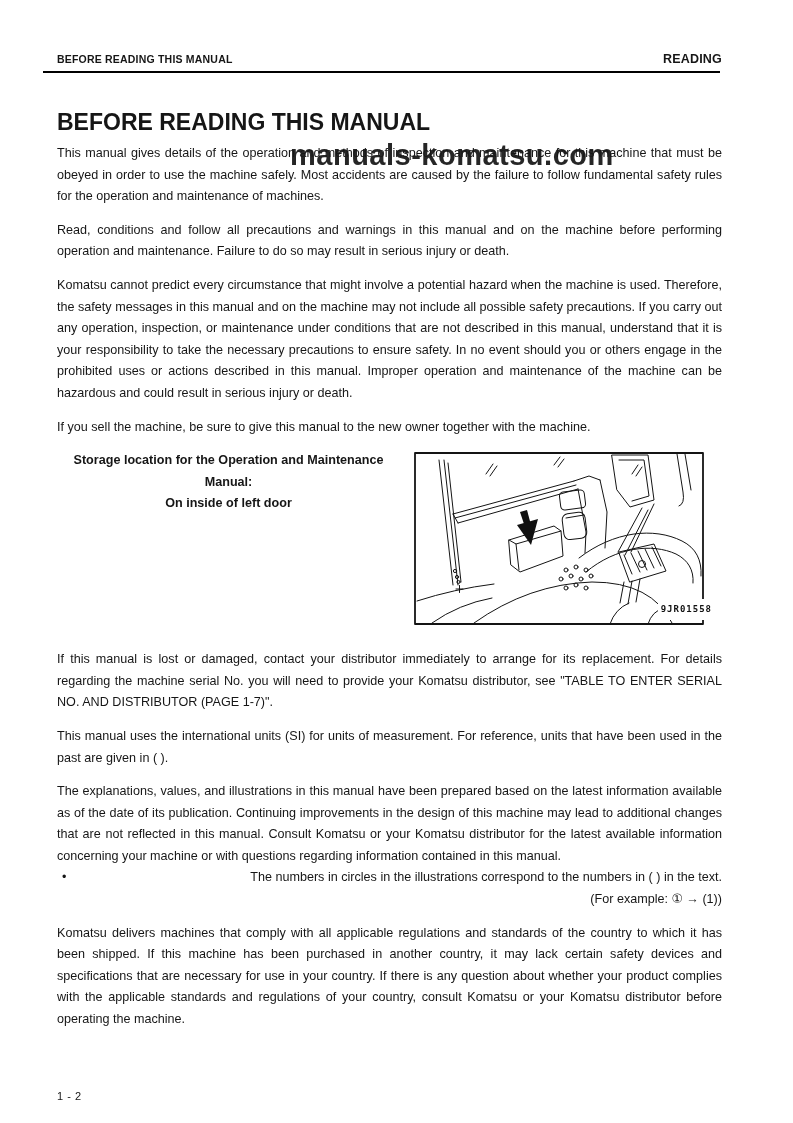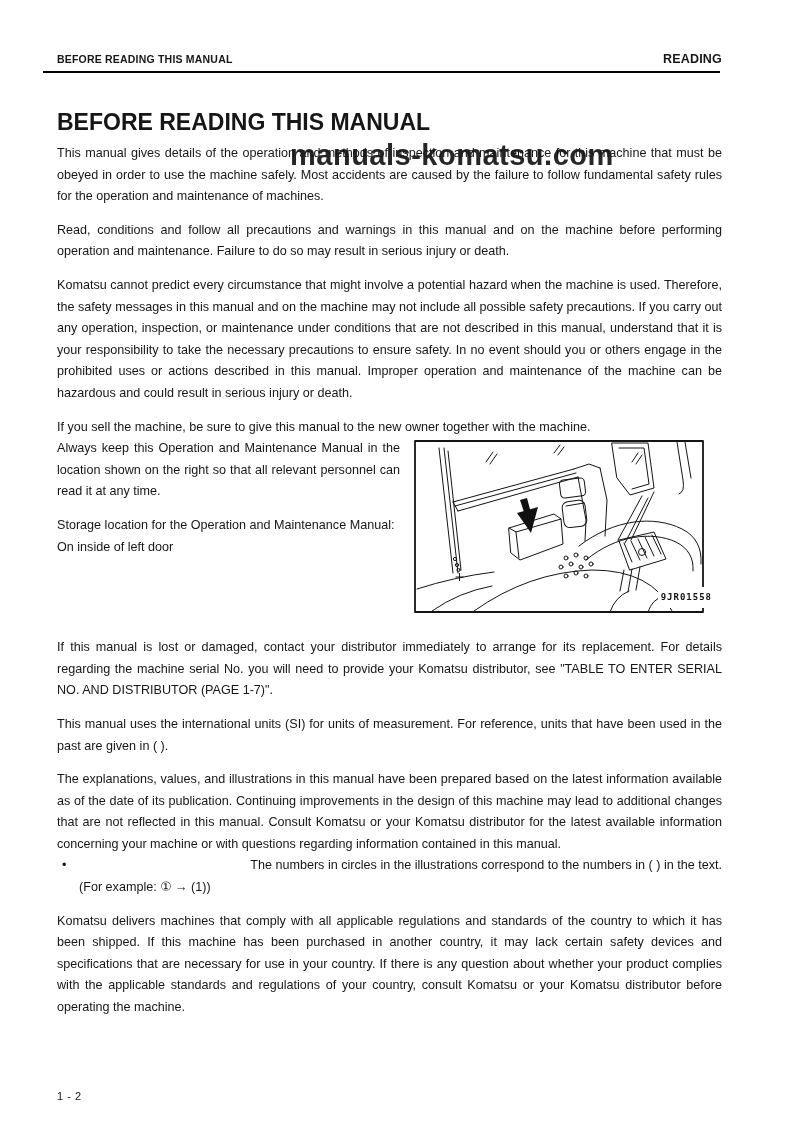--- a/index.html
+++ b/index.html
@@ -78,29 +78,29 @@
     position: absolute;
     right: 10px; bottom: 5px;
     font-family: "DejaVu Sans Mono", "Liberation Mono", monospace;
     font-size: 9px;
     font-weight: bold;
     letter-spacing: 1px;
     color: #111;
     background: #fff;
     padding-left: 3px;
   }
-  .storage-note { margin-top: 12px; text-align: left; }
+  .storage-note { margin-top: 12px; text-align: center; font-weight: bold; }
   .storage-note span { display: block; }
 
   .after-fig { clear: both; padding-top: 14px; }
 
   .bullet-item { display: flex; text-align: left; margin: 0; }
   .bullet-marker { width: 17px; flex: 0 0 17px; text-align: left; padding-left: 5px; }
   .bullet-body { flex: 1; text-align: right; }
-  .bullet-example { padding-left: 22px; text-align: left; }
+  .bullet-example { padding-left: 22px; text-align: right; }
 
   
   .page-footer {
     position: absolute;
     left: 57px; top: 1078px;
     font-size: 11px;
     letter-spacing: 0.5px;
   }
 </style>
 </head>
@@ -193,21 +193,20 @@
           <path d="M234,172 Q238,159 250,156"></path>
 
           <path d="M205,100 L240,92 L252,119 L216,130 Z"></path>
           <path d="M210,103 L218,122 M217,101 L226,120 M224,99 L233,118 M231,97 L240,116 M238,95 L247,114"></path>
           <circle cx="228" cy="112" r="3.5"></circle>
           <path d="M210,130 L206,151 M218,129 L214,152 M226,127 L222,150"></path>
         </svg>
         <span class="fig-code">9JR01558</span>
       </figure>
 
-      <p class="tight">Always keep this Operation and Maintenance Manual in the location shown on the right so that all relevant personnel can read it at any time.</p>
 
       <div class="storage-note">
         <span>Storage location for the Operation and Maintenance Manual:</span>
         <span>On inside of left door</span>
       </div>
     </div>
 
     <p class="after-fig">If this manual is lost or damaged, contact your distributor immediately to arrange for its replacement. For details regarding the machine serial No. you will need to provide your Komatsu distributor, see "TABLE TO ENTER SERIAL NO. AND DISTRIBUTOR (PAGE 1-7)".</p>
     <p>This manual uses the international units (SI) for units of measurement. For reference, units that have been used in the past are given in ( ).</p>
 

